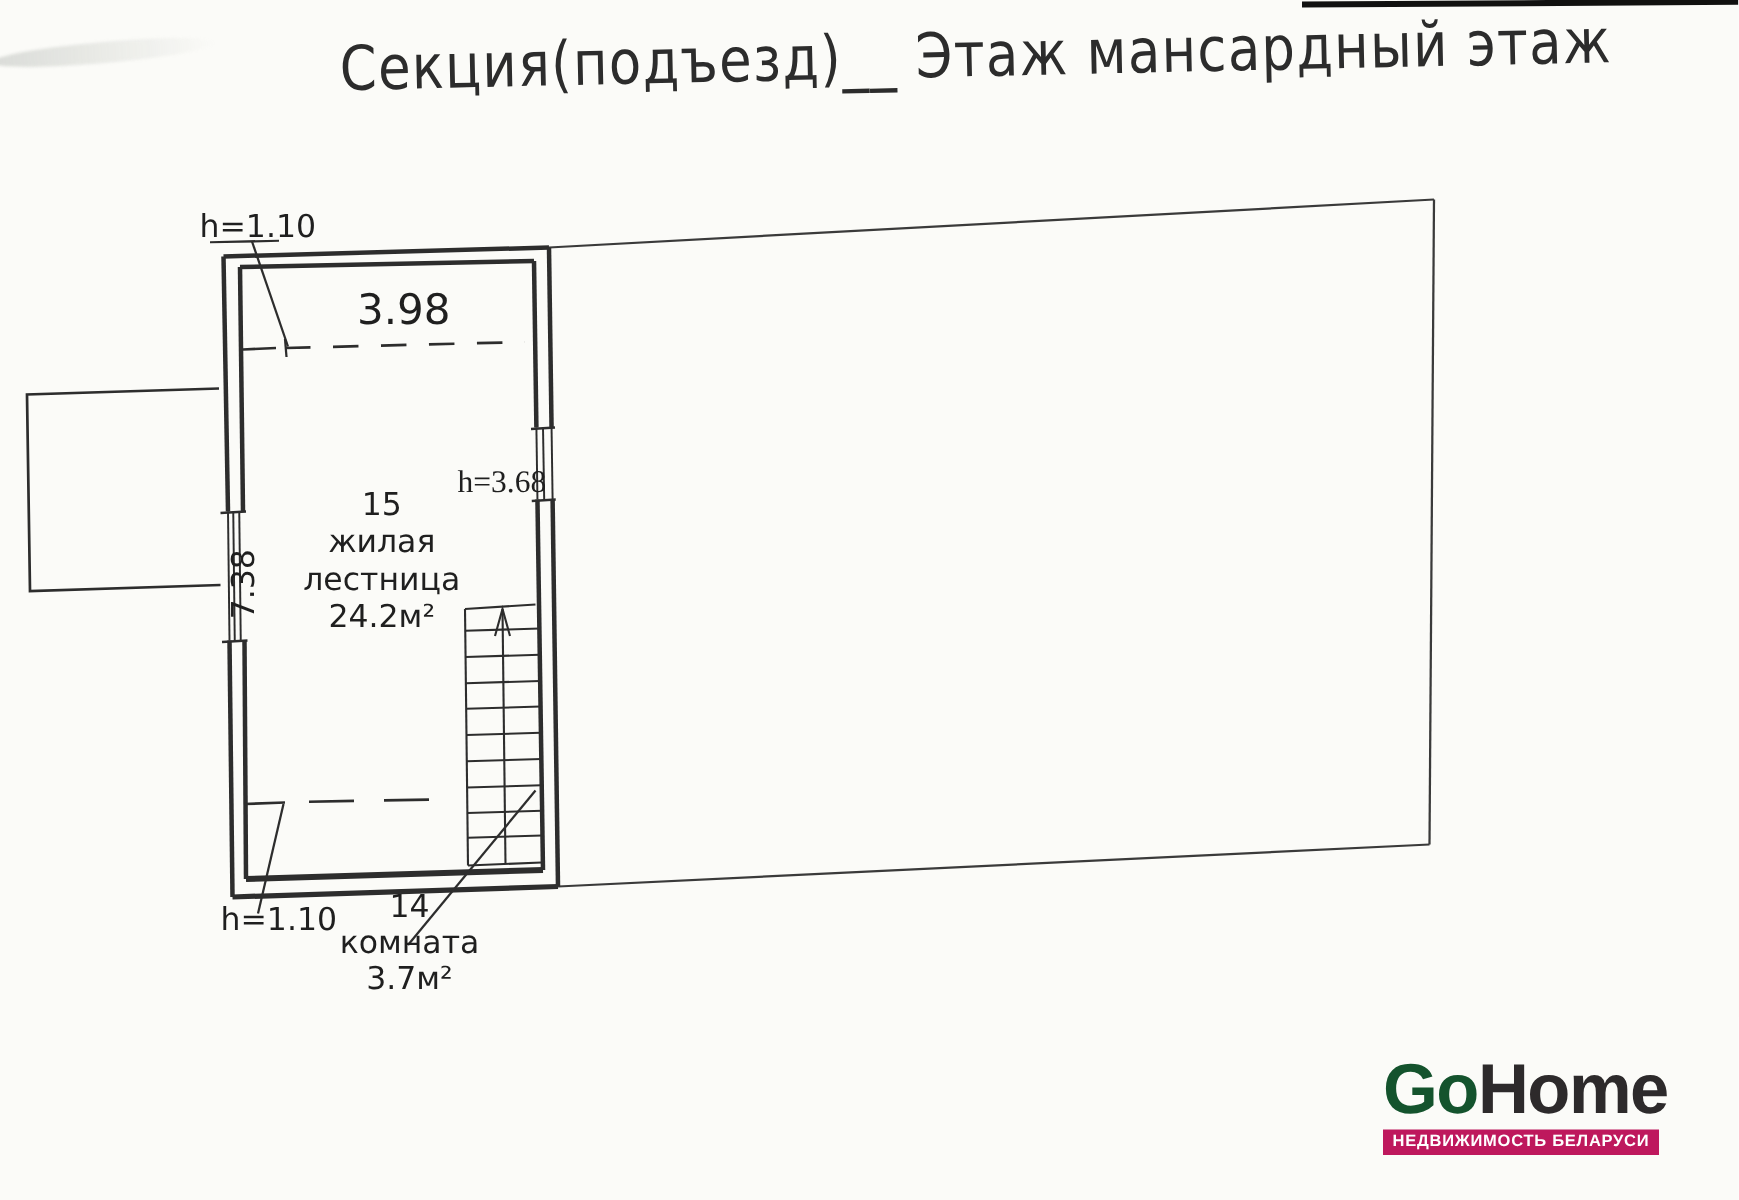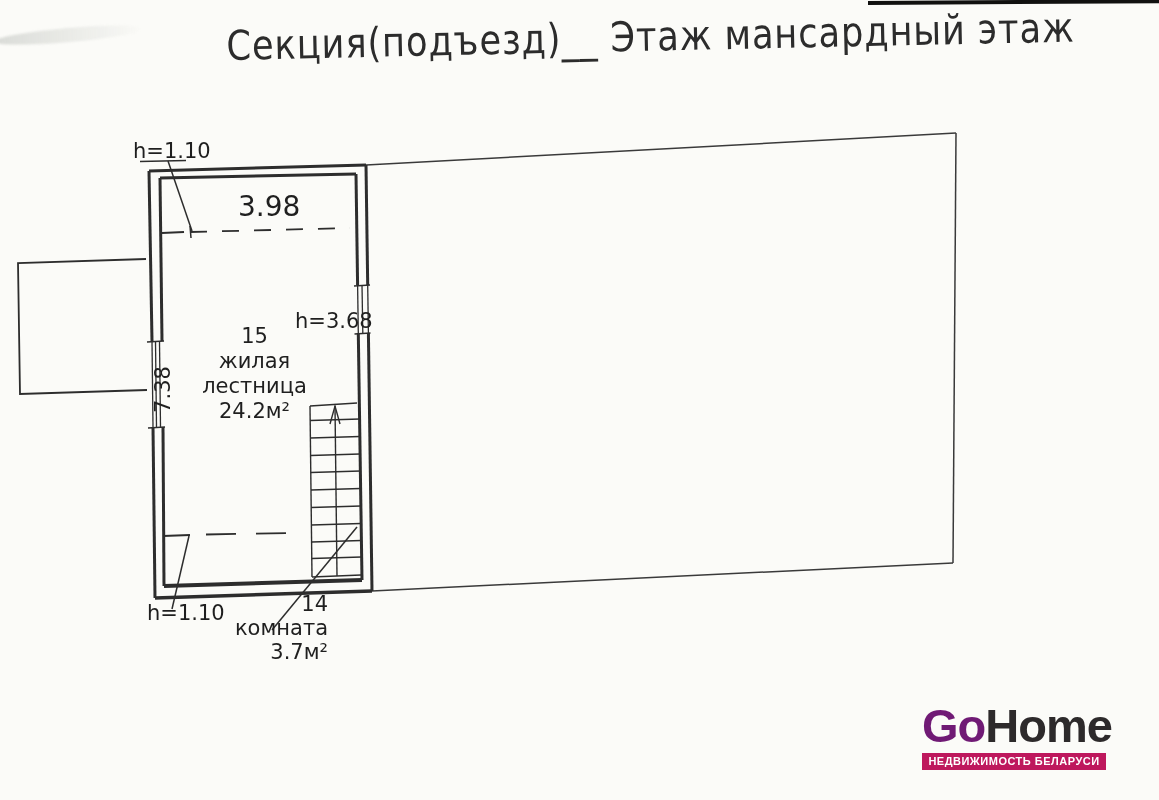--- a/index.html
+++ b/index.html
@@ -26,29 +26,29 @@
     transform:rotate(-90deg);
     transform-origin:center center;
     text-align:center;
   }
   .room-block{
     position:absolute;left:197px;top:324px;width:115px;
     text-align:center;font-size:21px;color:#1f1f1f;line-height:25px;
   }
   .stairs-block{
     position:absolute;left:218px;top:592px;width:110px;
-    text-align:right;font-size:21px;color:#1f1f1f;line-height:24px;
+    text-align:center;font-size:21px;color:#1f1f1f;line-height:24px;
   }
   .logo{position:absolute;left:922px;top:700px;width:192px;}
   .logo-text{
     font-family:"Liberation Sans", sans-serif;
     font-weight:bold;font-size:47px;line-height:1.1;letter-spacing:-1px;
     white-space:nowrap;
   }
-  .logo-go{color:#701a75;}
+  .logo-go{color:#14532d;}
   .logo-home{color:#2d2a2b;}
   .logo-bar{
     margin-top:1px;width:184px;height:17px;
     background:#be185d;color:#ffffff;
     font-family:"Liberation Sans", sans-serif;
     font-weight:bold;font-size:11px;letter-spacing:0.5px;
     text-align:center;line-height:17px;
   }
   .scan-bar-top{
     position:absolute;left:868px;top:1px;width:291px;height:4px;
@@ -144,21 +144,21 @@
       <path d="M190,226 L191,238"></path>
       <path d="M189,536 L172,609"></path>
       <path d="M272,630 L357,527"></path>
     </g>
   </svg>
 
   <div class="plan-label" style="left:133px;top:141px;">h=1.10</div>
 
   <div class="plan-label" style="left:238px;top:193px;font-size:28px;">3.98</div>
 
-  <div class="plan-label" style="left:295px;top:311px;">h=3.68</div>
+  <div class="plan-label" style="left:305px;top:311px;font-family:Liberation Serif, serif;">h=3.68</div>
 
   <div class="plan-label dim-vertical" style="left:133px;top:379px;width:60px;">7.38</div>
 
   <div class="plan-label" style="left:147px;top:603px;">h=1.10</div>
 
   <div class="room-block">
     <div>15</div>
     <div>жилая</div>
     <div>лестница</div>
     <div>24.2м²</div>

